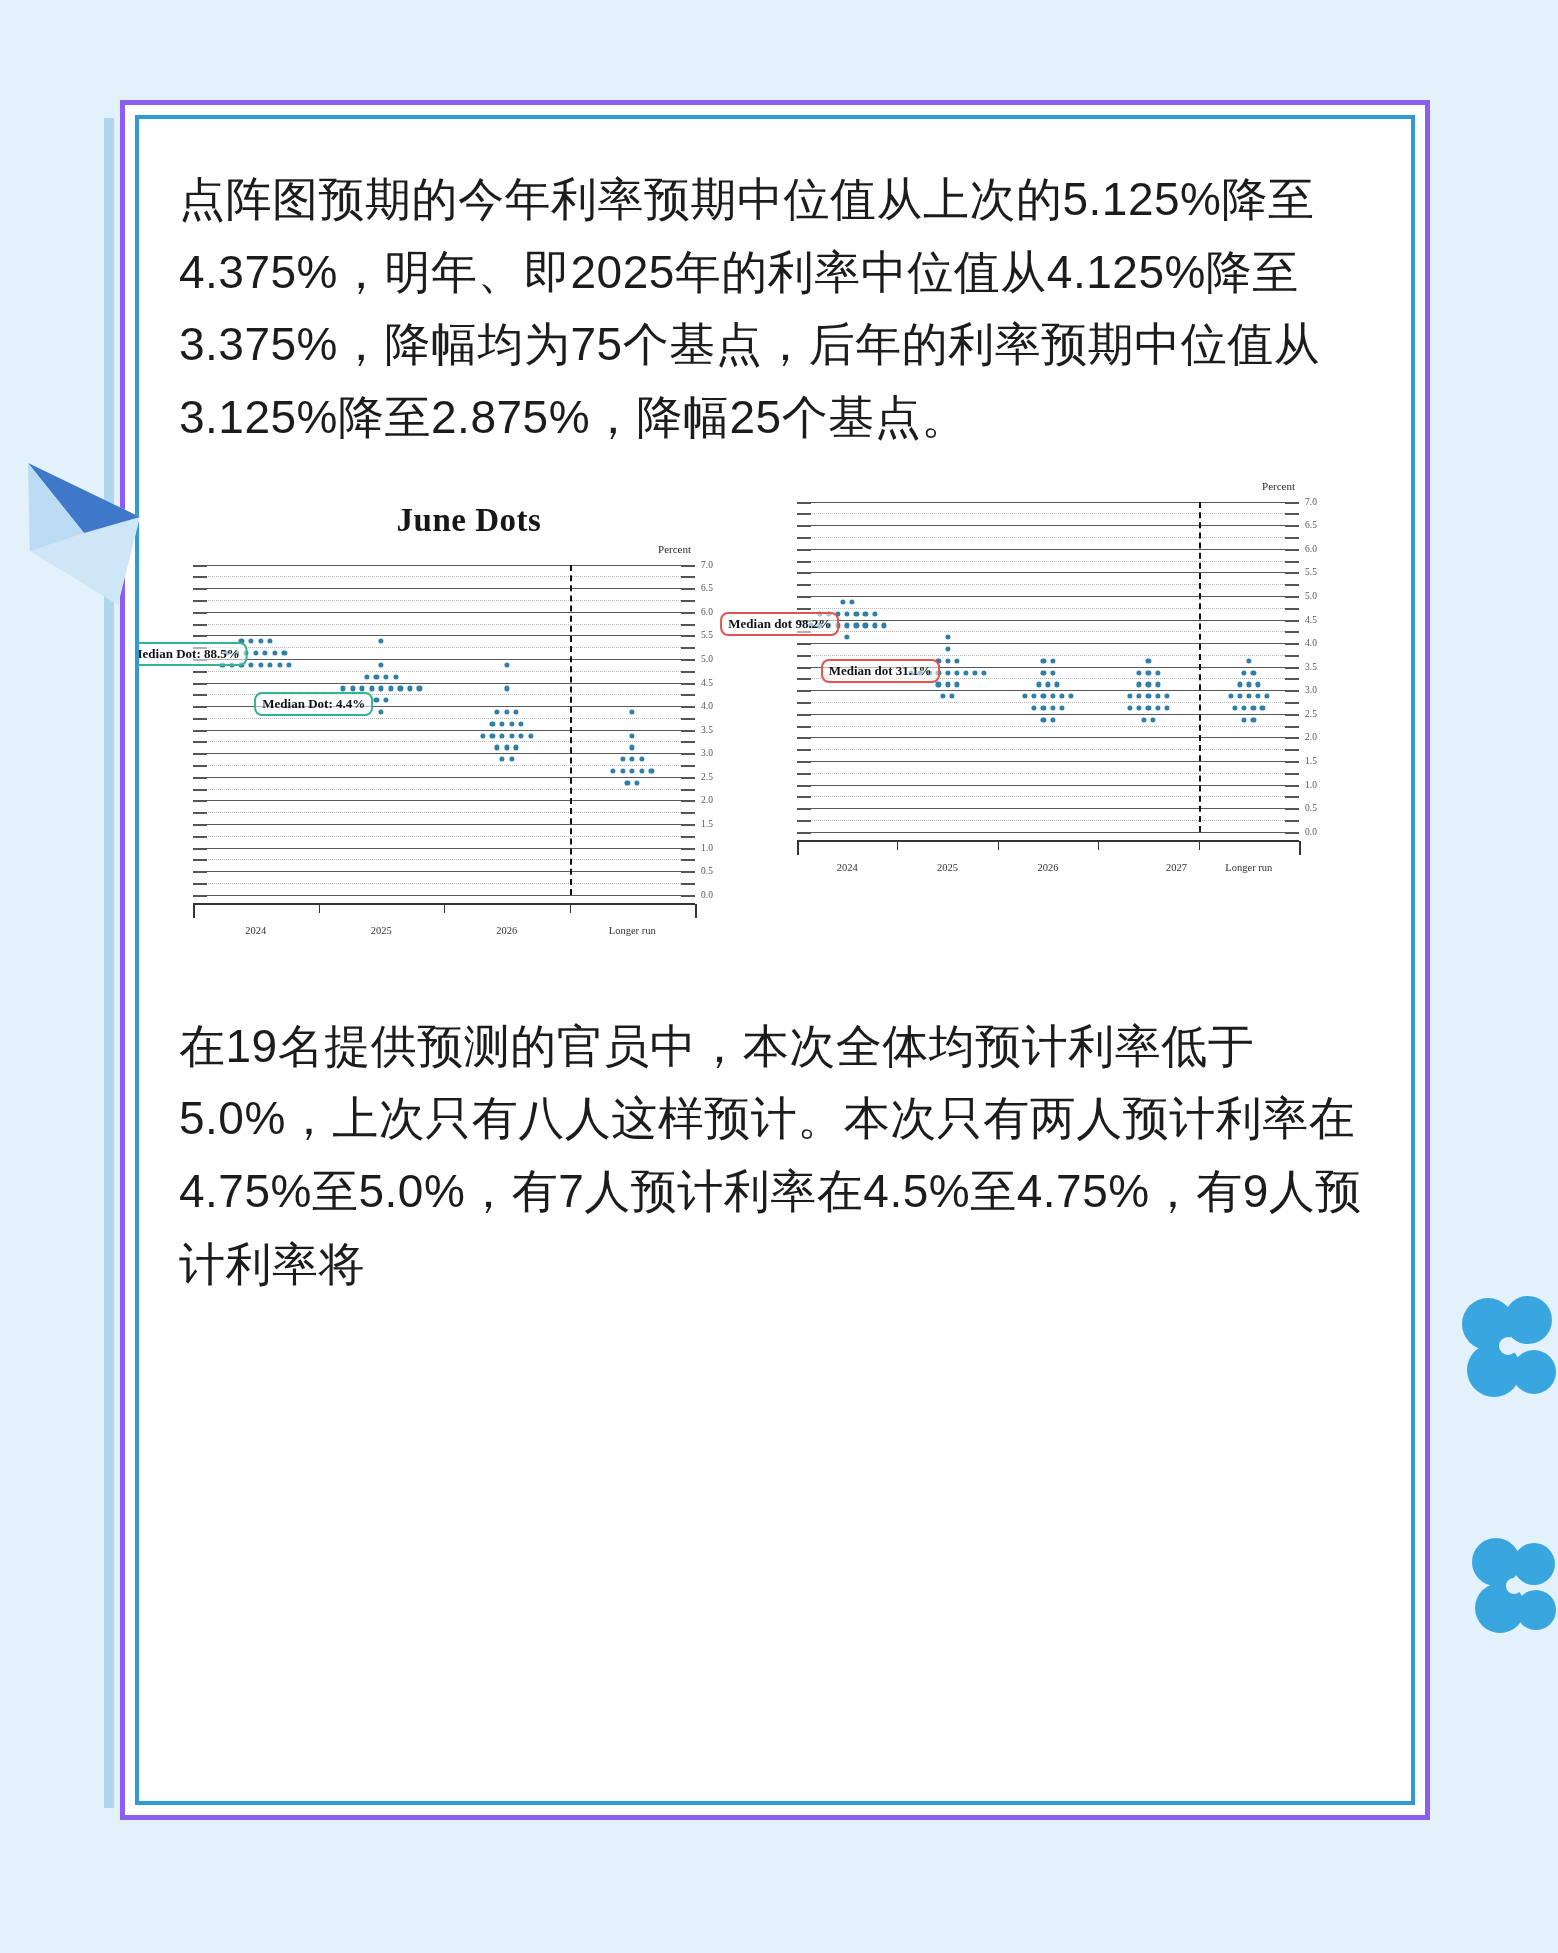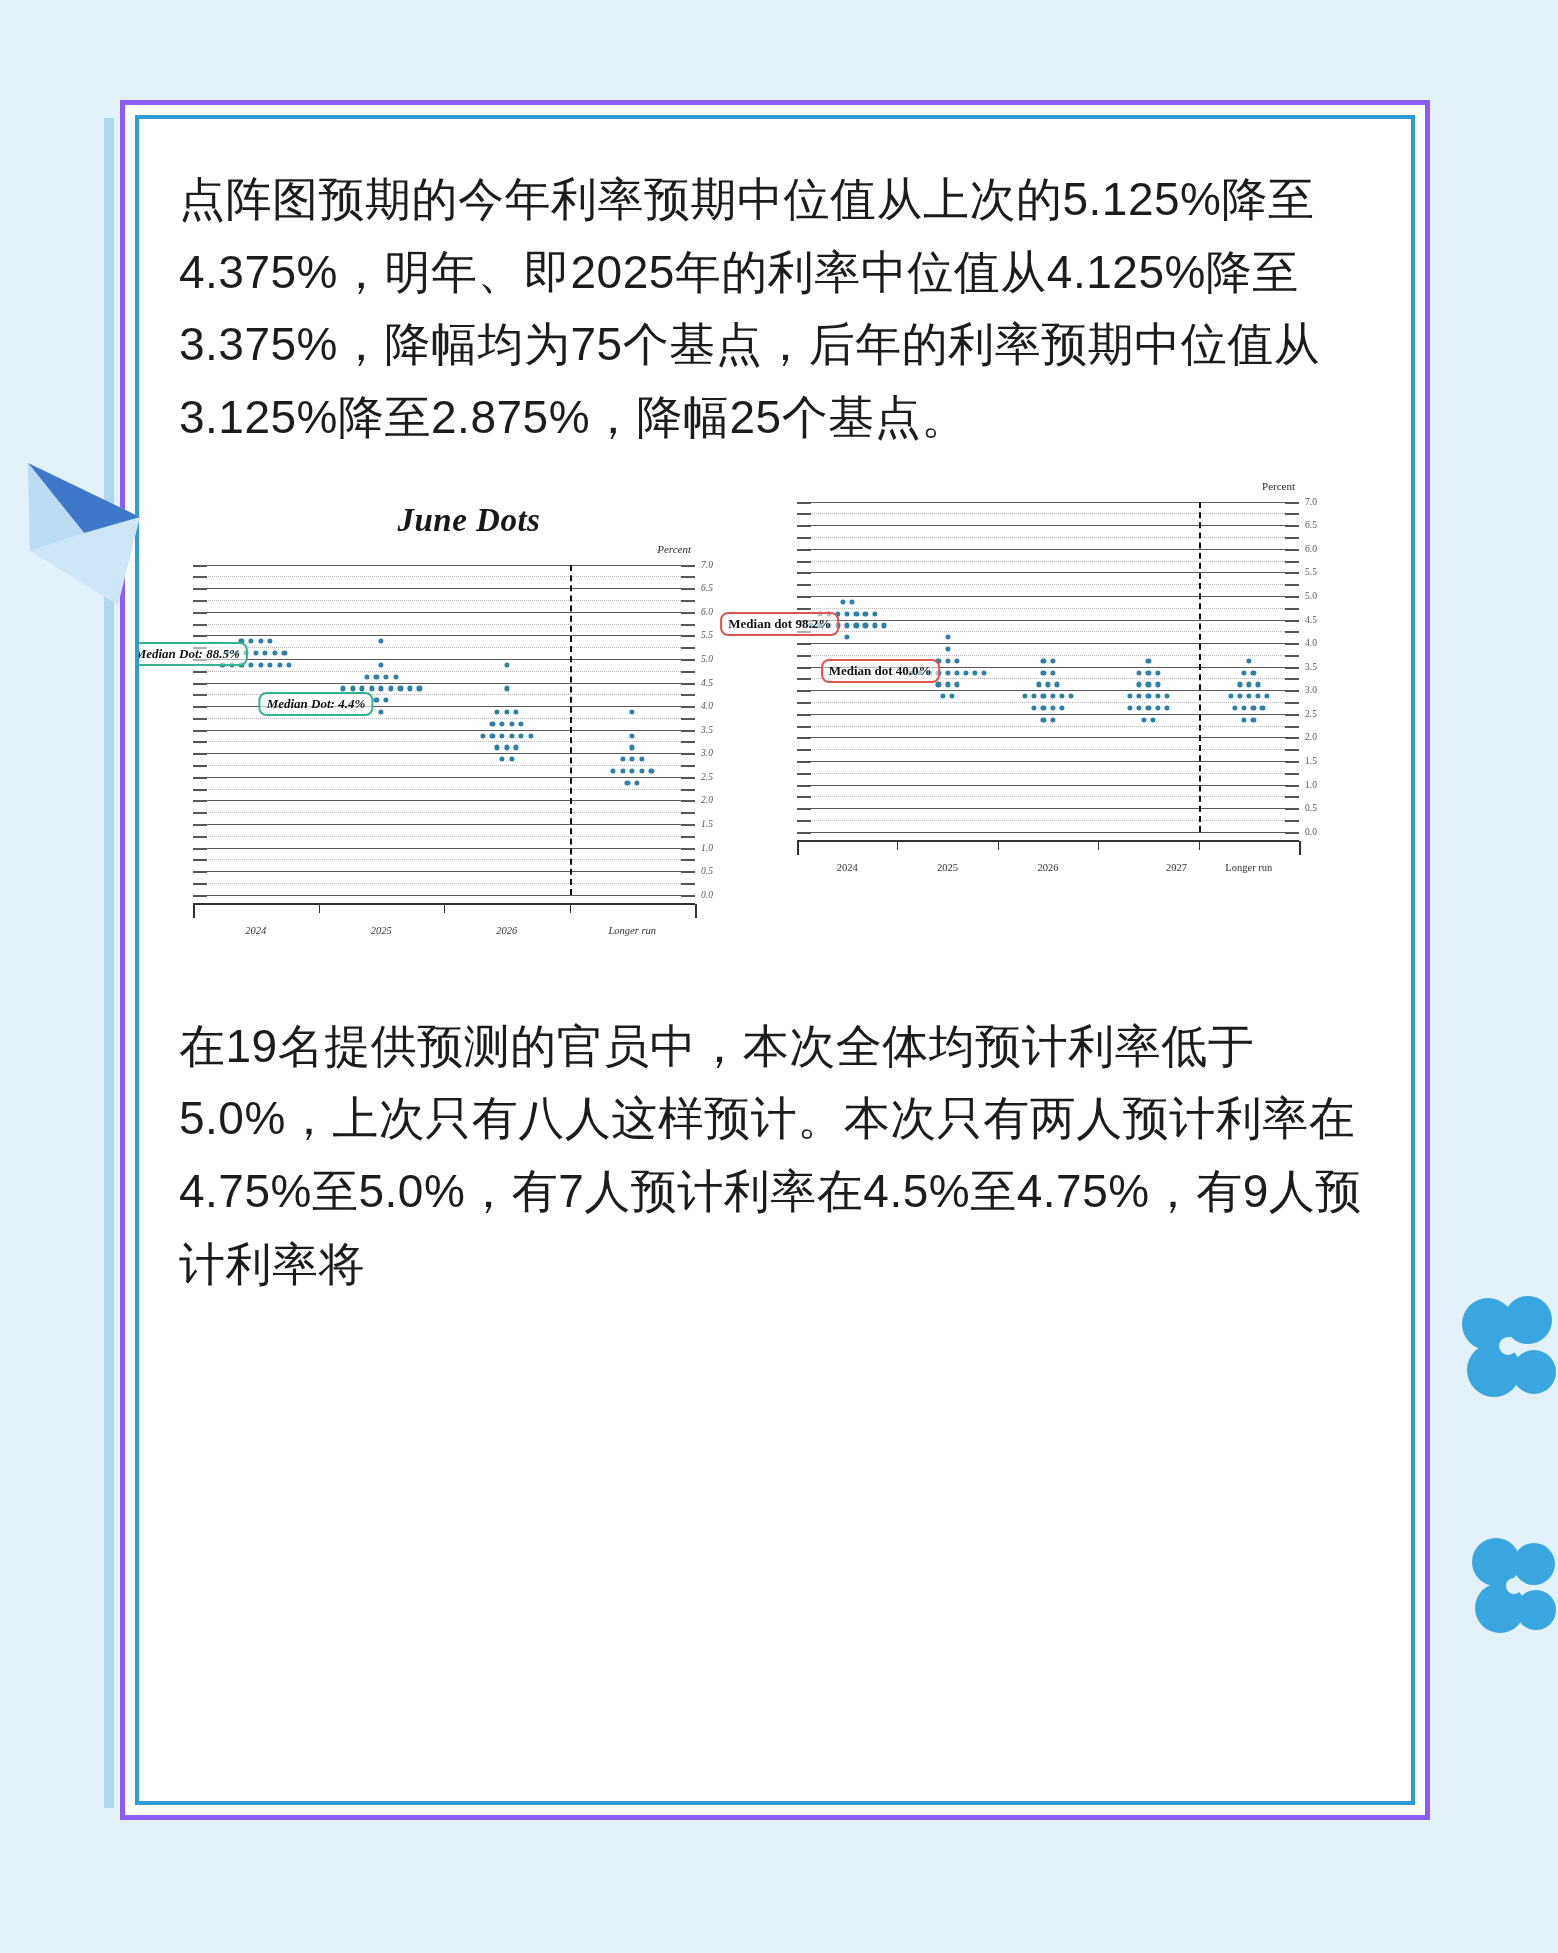--- a/index.html
+++ b/index.html
@@ -59,21 +59,21 @@
   .charts{
     position:relative;
     margin:48px 0 0 0;
     height:480px;
   }
   .chart{
     position:absolute;top:0;
     width:50%;
     height:480px;
   }
-  .chart.june{left:-8px;font-style:italic;}
+  .chart.june{left:-8px;}
   .chart.sept{left:50%;}
 
   .chart-title{
     text-align:center;
     font-family:"Liberation Serif", serif;
     font-weight:bold;
     font-size:33px;
     color:#17171a;
     letter-spacing:0.5px;
     margin:0 0 26px 0;
@@ -585,21 +585,21 @@
                 <div class="dot" style="left: 90%; top: 194.464px; background: rgb(47, 127, 168);"></div>
                 <div class="dot" style="left: 91.8182%; top: 194.464px; background: rgb(47, 127, 168);"></div>
                 <div class="dot" style="left: 93.6364%; top: 194.464px; background: rgb(47, 127, 168);"></div>
                 <div class="dot" style="left: 87.2727%; top: 206.25px; background: rgb(47, 127, 168);"></div>
                 <div class="dot" style="left: 89.0909%; top: 206.25px; background: rgb(47, 127, 168);"></div>
                 <div class="dot" style="left: 90.9091%; top: 206.25px; background: rgb(47, 127, 168);"></div>
                 <div class="dot" style="left: 92.7273%; top: 206.25px; background: rgb(47, 127, 168);"></div>
                 <div class="dot" style="left: 89.0909%; top: 218.036px; background: rgb(47, 127, 168);"></div>
                 <div class="dot" style="left: 90.9091%; top: 218.036px; background: rgb(47, 127, 168);"></div>
                 <div class="callout red" style="top: 122.571px; left: calc(10% - 8px); transform: translate(-100%, -50%);">Median dot 98.2%</div>
-                <div class="callout red" style="top: 169.714px; left: calc(30% - 8px); transform: translate(-100%, -50%);">Median dot 40.0%</div>
+                <div class="callout red" style="top: 169.714px; left: calc(30% - 8px); transform: translate(-100%, -50%);">Median dot 31.1%</div>
               </div>
             <div class="xaxis" id="xa-sept">
                 <div class="cap" style="left: 0px;"></div>
                 <div class="cap" style="left: 100%;"></div>
                 <div class="tk" style="left: 0%;"></div>
                 <span class="xlab" style="left: 10%;">2024</span>
                 <div class="tk" style="left: 20%;"></div>
                 <span class="xlab" style="left: 30%;">2025</span>
                 <div class="tk" style="left: 40%;"></div>
                 <span class="xlab" style="left: 50%;">2026</span>

